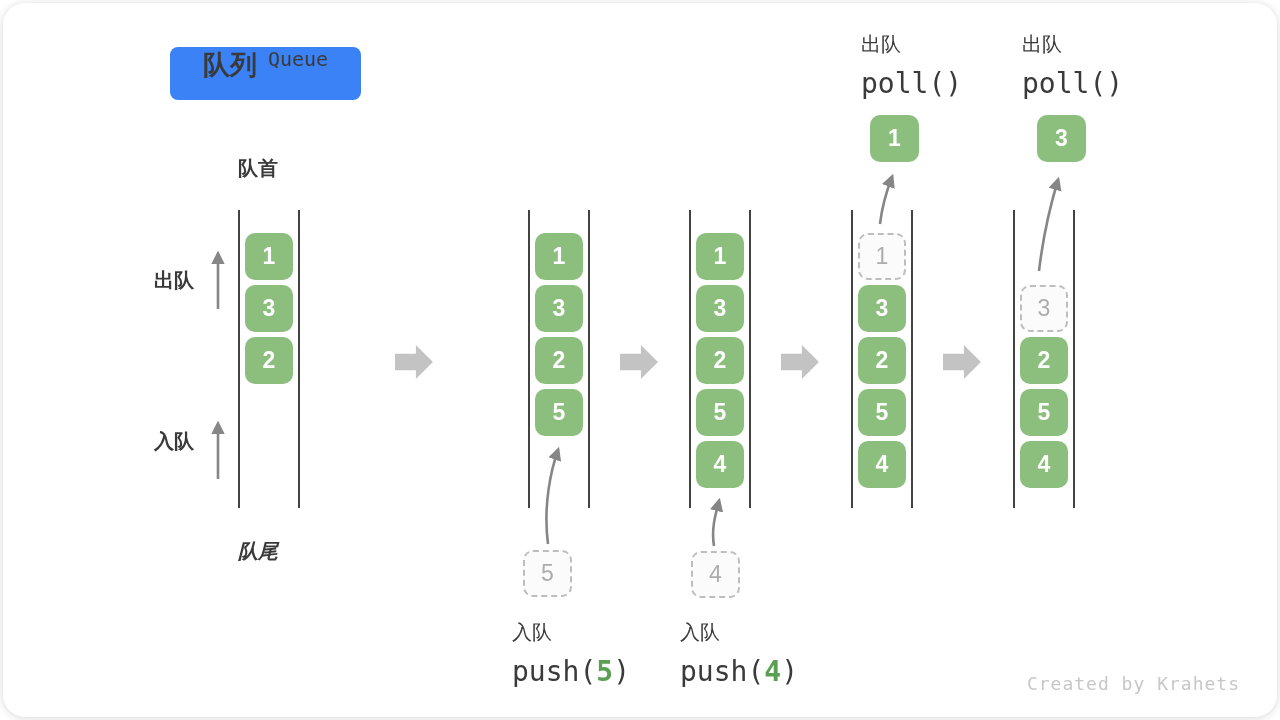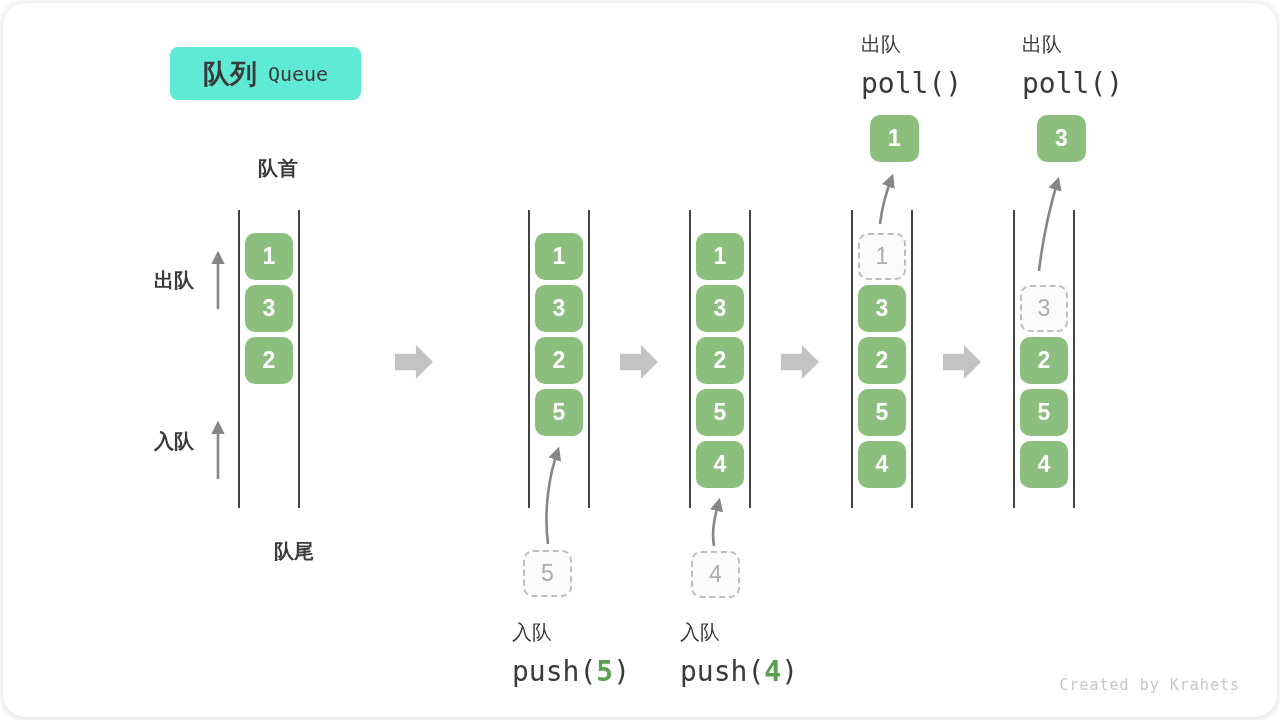--- a/index.html
+++ b/index.html
@@ -20,45 +20,45 @@
   }
   .canvas {
     position: absolute;
     inset: 0;
   }
   
   .badge {
     position: absolute;
     left: 170px; top: 47px;
     width: 191px; height: 53px;
-    background: #5eead4;
+    background: #3b82f6;
     border-radius: 8px;
     display: flex;
-    align-items: center;
+    align-items: flex-start;
     justify-content: center;
     gap: 11px;
   }
   .badge .zh {
     font-size: 27px;
     font-weight: 700;
     color: #3A3A3A;
   }
   .badge .en {
     font-family: "DejaVu Sans Mono", monospace;
     font-size: 20px;
     color: #3A3A3A;
   }
   
   .lbl {
     position: absolute;
     font-size: 20px;
     font-weight: 700;
     color: #3A3A3A;
   }
-  .lbl.center60 { width: 60px; text-align: right; }
+  .lbl.center60 { width: 60px; text-align: left; }
   .lbl.right64  { width: 64px; text-align: right; }
   
   .col {
     position: absolute;
     top: 210px;
     width: 62px;
     height: 298px;
   }
   .vline {
     position: absolute;
@@ -150,38 +150,38 @@
     position: absolute;
     inset: 0;
     pointer-events: none;
   }
   
   .watermark {
     position: absolute;
     right: 40px;
     bottom: 26px;
     font-family: "DejaVu Sans Mono", monospace;
-    font-size: 15px;
+    font-size: 18px;
     color: #C7C7C7;
     letter-spacing: 1px;
   }
 </style>
 </head>
 <body>
 
 <div class="card"></div>
 <div class="canvas">
 
   <div class="badge">
     <span class="zh">队列</span>
     <span class="en">Queue</span>
   </div>
 
   <div class="lbl center60" style="left:238px; top:155px;">队首</div>
-  <div class="lbl center60" style="left:254px; top:538px;">队尾</div>
+  <div class="lbl center60" style="left:238px; top:538px;font-style:italic;">队尾</div>
 
   <div class="lbl right64" style="left:130px; top:267px;">出队</div>
   <div class="lbl right64" style="left:130px; top:428px;">入队</div>
 
   <div class="col" style="left:238px;">
     <div class="vline l"></div>
     <div class="vline r"></div>
     <div class="cell r0">1</div>
     <div class="cell r1">3</div>
     <div class="cell r2">2</div>

